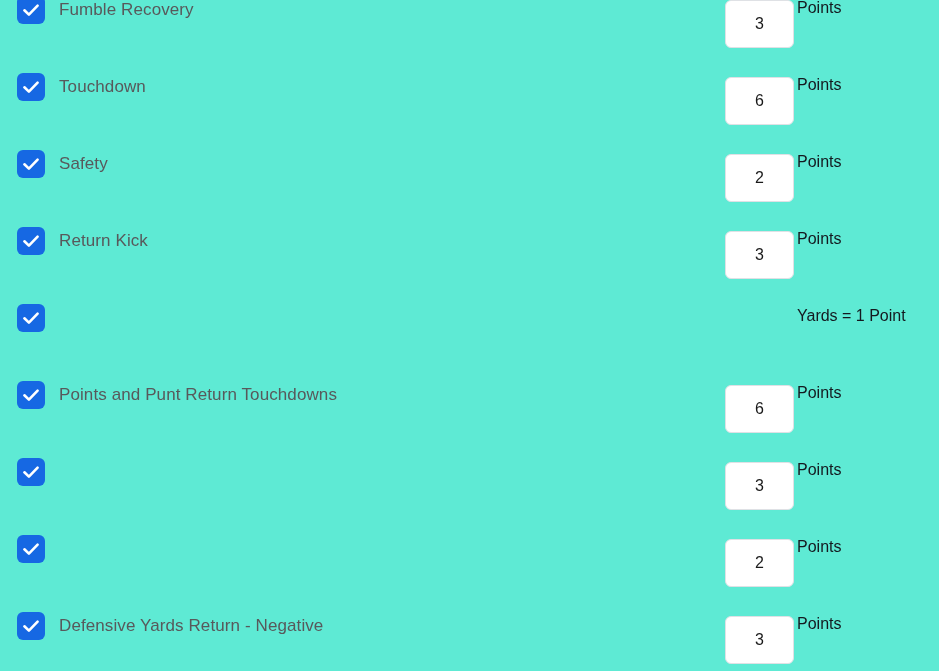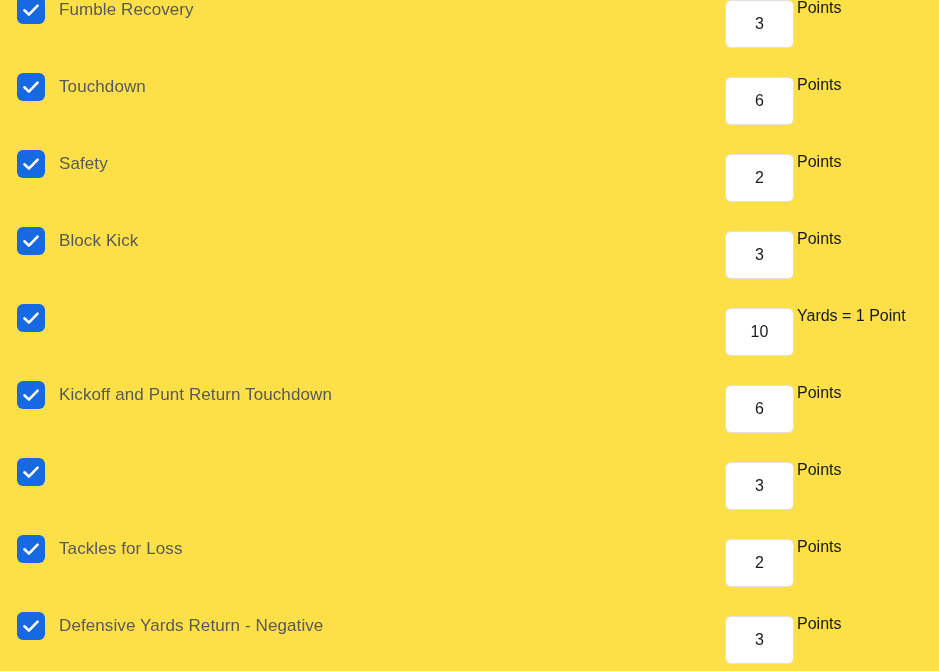--- a/index.html
+++ b/index.html
@@ -12,21 +12,21 @@
     height: 671px;
     overflow: hidden;
     font-family: "Liberation Sans", sans-serif;
     -webkit-font-smoothing: antialiased;
   }
 
   #scoring-settings-panel {
     position: relative;
     width: 939px;
     height: 671px;
-    background: #fde047;
+    background: #5eead4;
     overflow: hidden;
   }
 
   
   .rule-row {
     position: absolute;
     left: 0;
     width: 939px;
     height: 77px;
   }
@@ -139,44 +139,43 @@
       <div class="unit-label">Points</div>
     </div>
     <div class="rule-row" style="top: 217px;">
       <div class="cb-wrap" role="checkbox" aria-checked="true" tabindex="0">
         <div class="cb-box">
           <svg viewBox="0 0 28 28" xmlns="http://www.w3.org/2000/svg" aria-hidden="true">
             <path d="M7.4 14.3 L11.9 18.6 L20.6 9.6" fill="none" stroke="#ffffff" stroke-width="2.6" stroke-linecap="round" stroke-linejoin="round"></path>
           </svg>
         </div>
       </div>
-      <div class="rule-label">Block Kick</div>
+      <div class="rule-label">Return Kick</div>
       <input class="value-input" type="text" style="top: 14px;" value="3">
       <div class="unit-label">Points</div>
     </div>
     <div class="rule-row" style="top: 294px;">
       <div class="cb-wrap" role="checkbox" aria-checked="true" tabindex="0">
         <div class="cb-box">
           <svg viewBox="0 0 28 28" xmlns="http://www.w3.org/2000/svg" aria-hidden="true">
             <path d="M7.4 14.3 L11.9 18.6 L20.6 9.6" fill="none" stroke="#ffffff" stroke-width="2.6" stroke-linecap="round" stroke-linejoin="round"></path>
           </svg>
         </div>
       </div>
-      <input class="value-input" type="text" style="top: 14px;" value="10">
       <div class="unit-label">Yards = 1 Point</div>
     </div>
     <div class="rule-row" style="top: 371px;">
       <div class="cb-wrap" role="checkbox" aria-checked="true" tabindex="0">
         <div class="cb-box">
           <svg viewBox="0 0 28 28" xmlns="http://www.w3.org/2000/svg" aria-hidden="true">
             <path d="M7.4 14.3 L11.9 18.6 L20.6 9.6" fill="none" stroke="#ffffff" stroke-width="2.6" stroke-linecap="round" stroke-linejoin="round"></path>
           </svg>
         </div>
       </div>
-      <div class="rule-label">Kickoff and Punt Return Touchdown</div>
+      <div class="rule-label">Points and Punt Return Touchdowns</div>
       <input class="value-input" type="text" style="top: 14px;" value="6">
       <div class="unit-label">Points</div>
     </div>
     <div class="rule-row" style="top: 448px;">
       <div class="cb-wrap" role="checkbox" aria-checked="true" tabindex="0">
         <div class="cb-box">
           <svg viewBox="0 0 28 28" xmlns="http://www.w3.org/2000/svg" aria-hidden="true">
             <path d="M7.4 14.3 L11.9 18.6 L20.6 9.6" fill="none" stroke="#ffffff" stroke-width="2.6" stroke-linecap="round" stroke-linejoin="round"></path>
           </svg>
         </div>
@@ -185,21 +184,20 @@
       <div class="unit-label">Points</div>
     </div>
     <div class="rule-row" style="top: 525px;">
       <div class="cb-wrap" role="checkbox" aria-checked="true" tabindex="0">
         <div class="cb-box">
           <svg viewBox="0 0 28 28" xmlns="http://www.w3.org/2000/svg" aria-hidden="true">
             <path d="M7.4 14.3 L11.9 18.6 L20.6 9.6" fill="none" stroke="#ffffff" stroke-width="2.6" stroke-linecap="round" stroke-linejoin="round"></path>
           </svg>
         </div>
       </div>
-      <div class="rule-label">Tackles for Loss</div>
       <input class="value-input" type="text" style="top: 14px;" value="2">
       <div class="unit-label">Points</div>
     </div>
     <div class="rule-row" style="top: 602px;">
       <div class="cb-wrap" role="checkbox" aria-checked="true" tabindex="0">
         <div class="cb-box">
           <svg viewBox="0 0 28 28" xmlns="http://www.w3.org/2000/svg" aria-hidden="true">
             <path d="M7.4 14.3 L11.9 18.6 L20.6 9.6" fill="none" stroke="#ffffff" stroke-width="2.6" stroke-linecap="round" stroke-linejoin="round"></path>
           </svg>
         </div>

